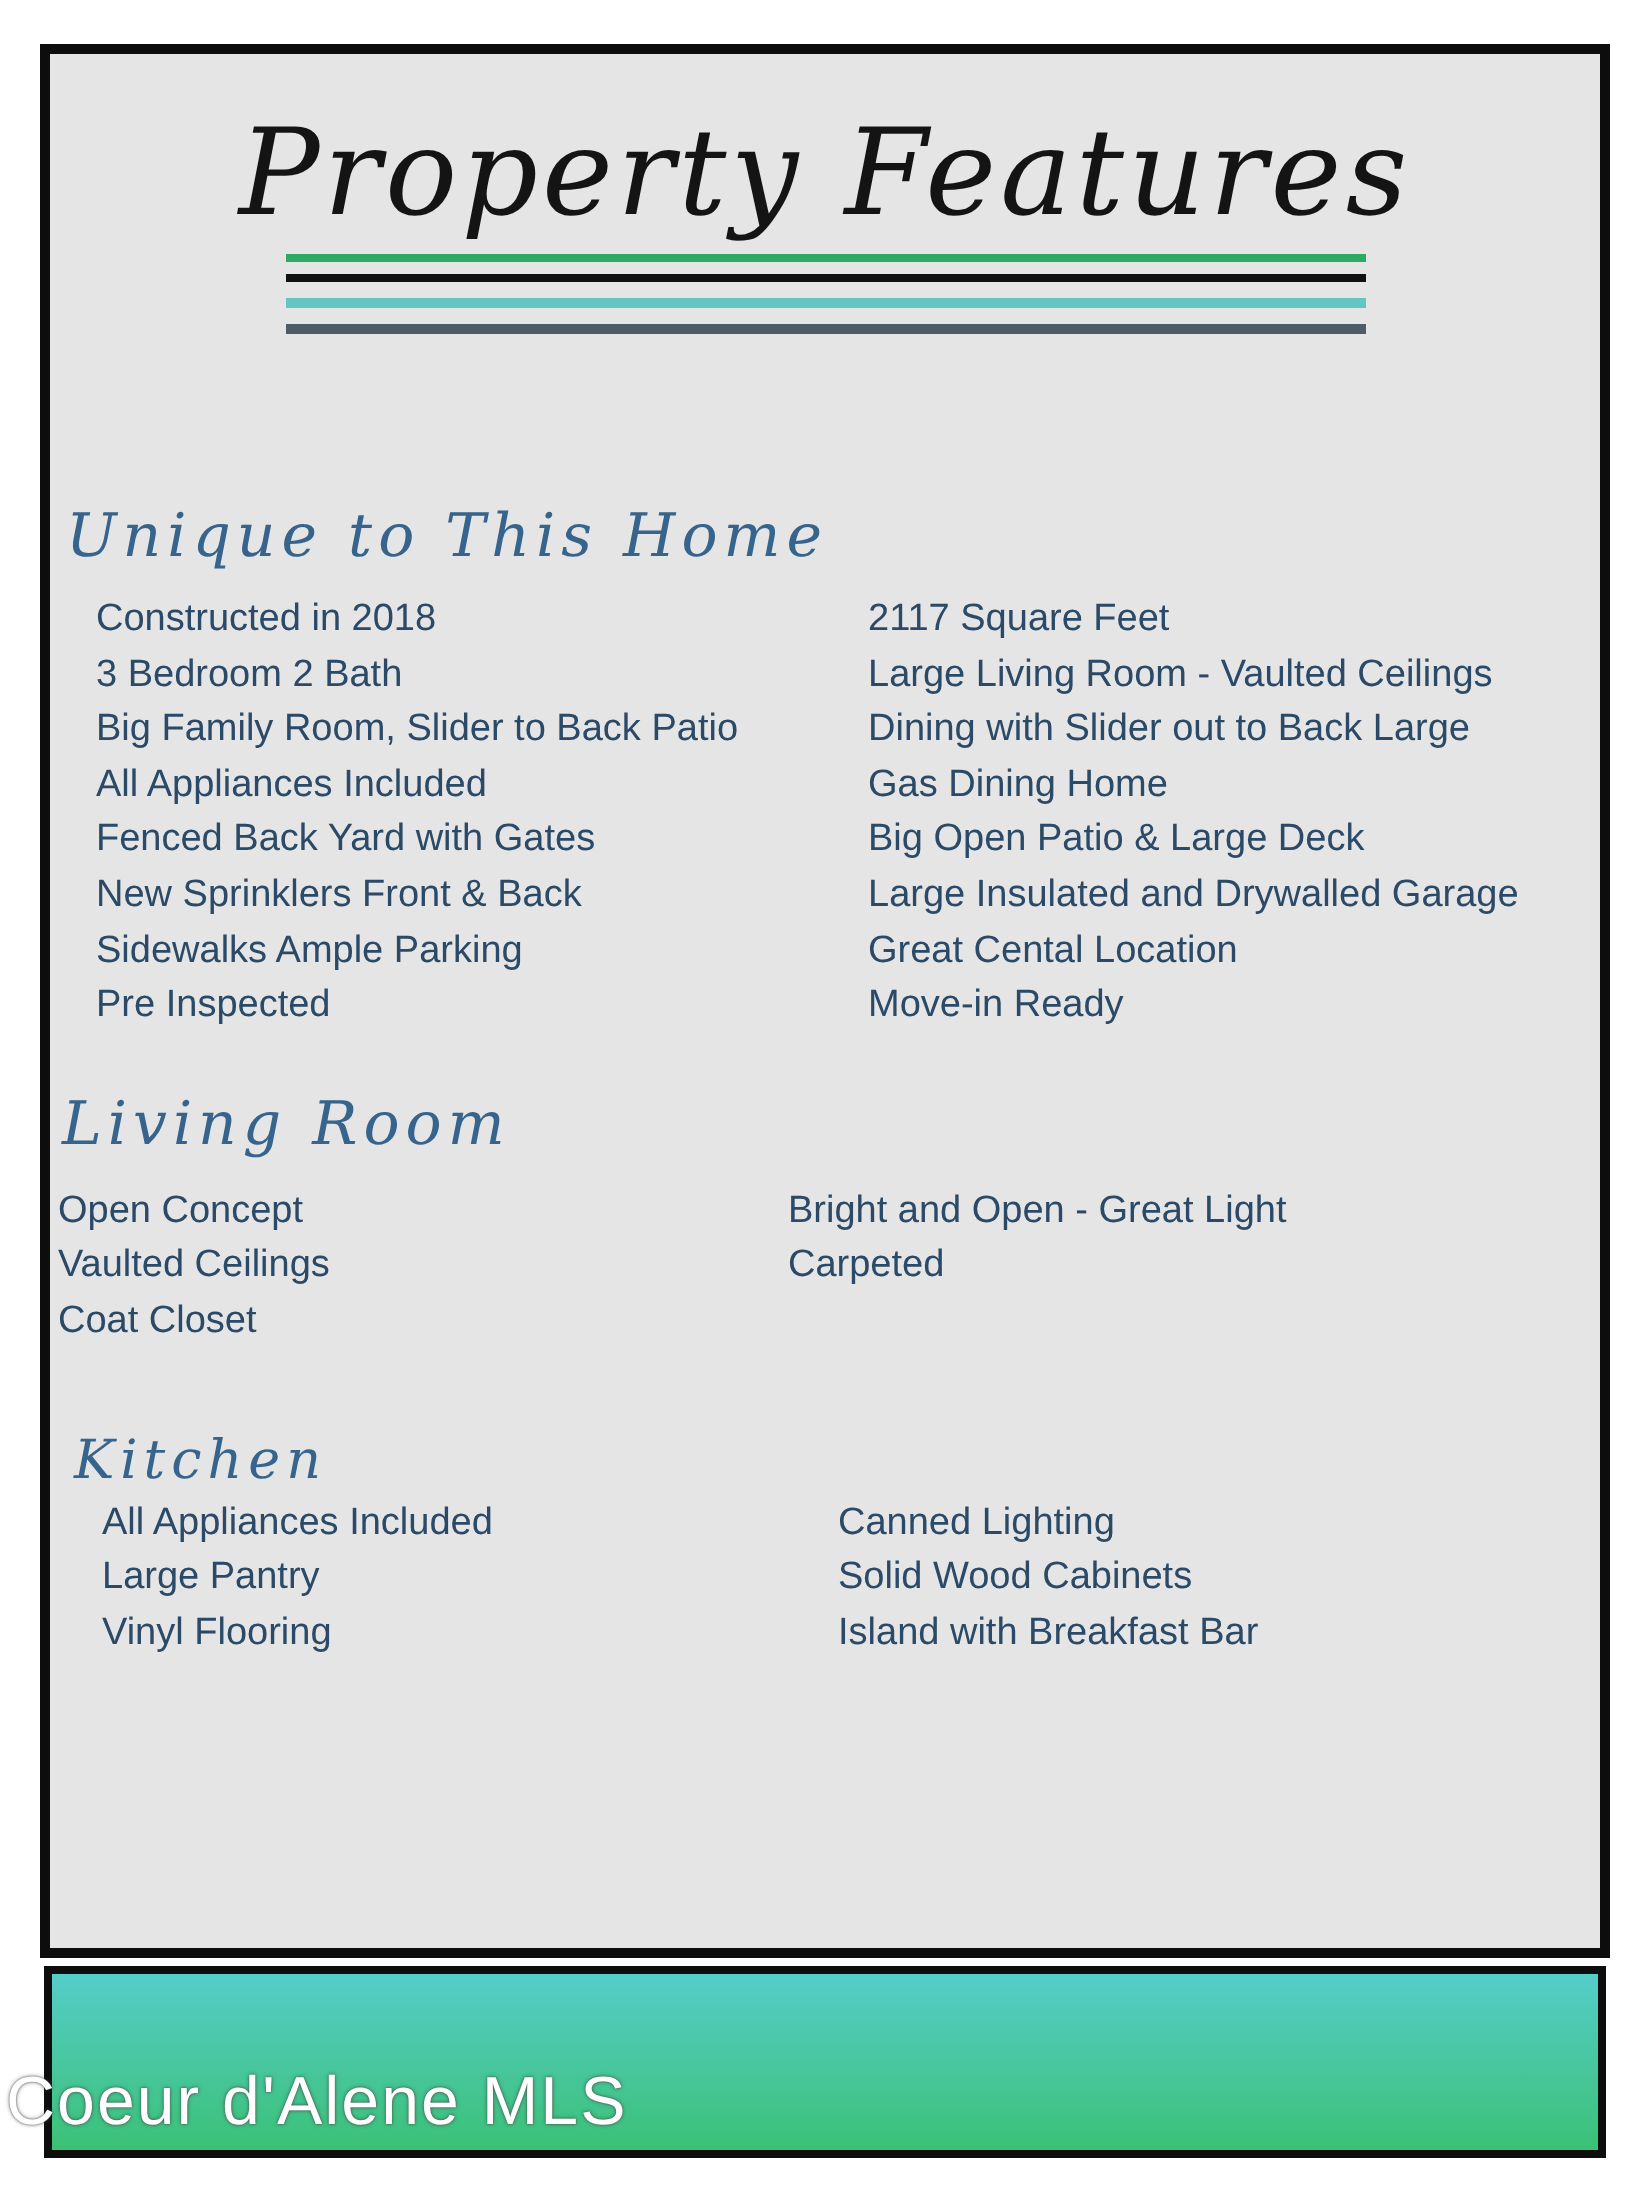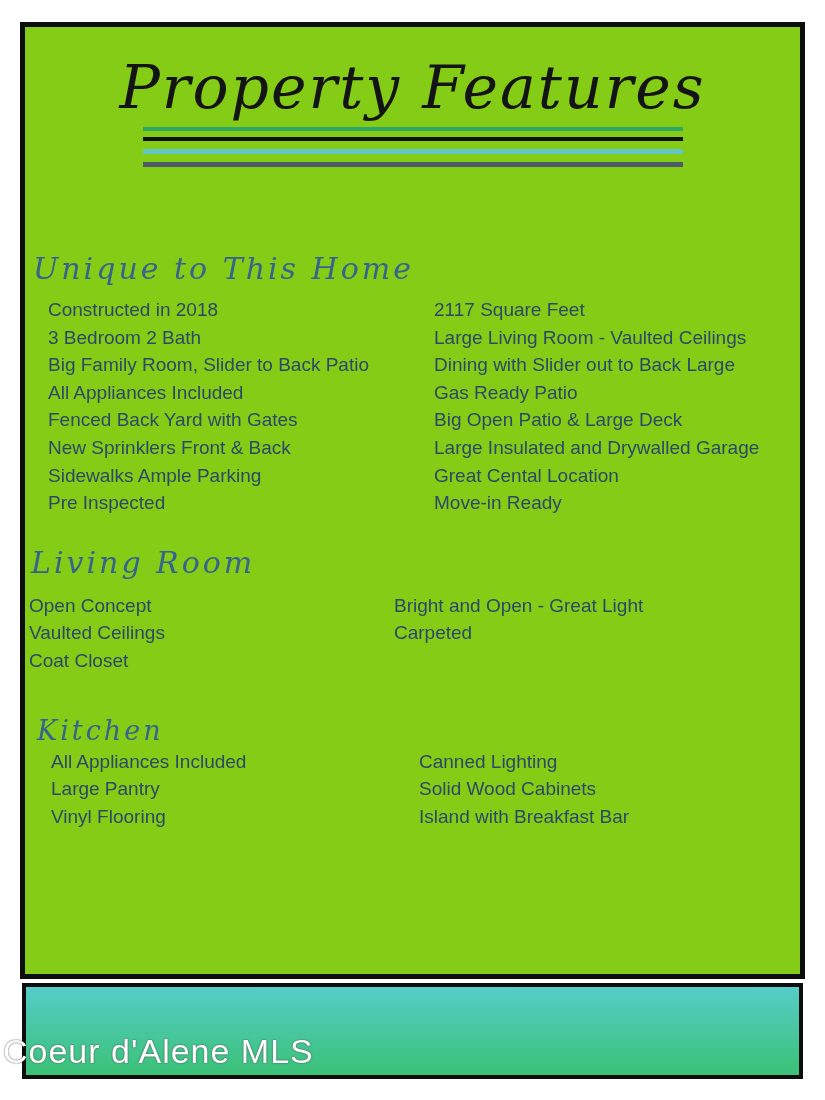--- a/index.html
+++ b/index.html
@@ -15,21 +15,21 @@
     --frame_black:#0d0d0d;
     --watermark_white:#ffffff;
   }
   html,body{margin:0;padding:0;}
   body{
     width:825px;height:1100px;position:relative;background:#ffffff;
     font-family:"Liberation Sans", sans-serif;overflow:hidden;
   }
   .frame{
     position:absolute;left:20px;top:22px;width:785px;height:957px;
-    border:5px solid var(--frame_black);box-sizing:border-box;background:#84cc16;
+    border:5px solid var(--frame_black);box-sizing:border-box;background:#e5e5e5;
   }
   .title{
     margin:26px 10px 0 10px;text-align:center;
     font-family:"DejaVu Serif", serif;font-style:italic;font-weight:500;
     font-size:60px;line-height:68px;letter-spacing:2px;color:var(--title_black);
     white-space:nowrap;
   }
   .underline{width:540px;margin:6px auto 0 auto;}
   .underline .rule{width:100%;}
   .rule-green{height:4px;background:var(--line_green);}
@@ -84,21 +84,21 @@
         <div class="row">
           <span class="cell">3 Bedroom 2 Bath</span>
           <span class="cell">Large Living Room - Vaulted Ceilings</span>
         </div>
         <div class="row">
           <span class="cell">Big Family Room, Slider to Back Patio</span>
           <span class="cell">Dining with Slider out to Back Large</span>
         </div>
         <div class="row">
           <span class="cell">All Appliances Included</span>
-          <span class="cell">Gas Ready Patio</span>
+          <span class="cell">Gas Dining Home</span>
         </div>
         <div class="row">
           <span class="cell">Fenced Back Yard with Gates</span>
           <span class="cell">Big Open Patio &amp; Large Deck</span>
         </div>
         <div class="row">
           <span class="cell">New Sprinklers Front &amp; Back</span>
           <span class="cell">Large Insulated and Drywalled Garage</span>
         </div>
         <div class="row">

